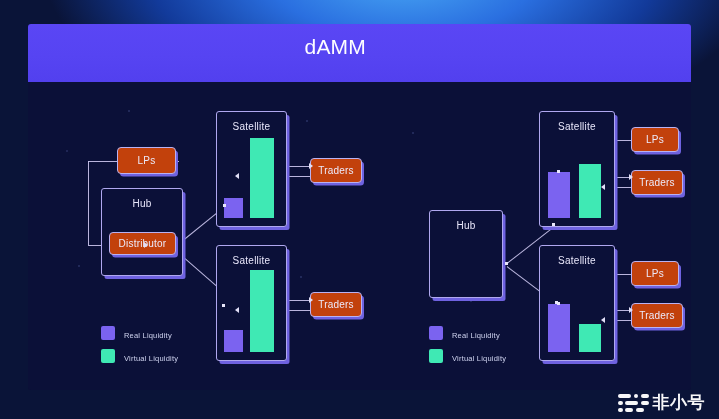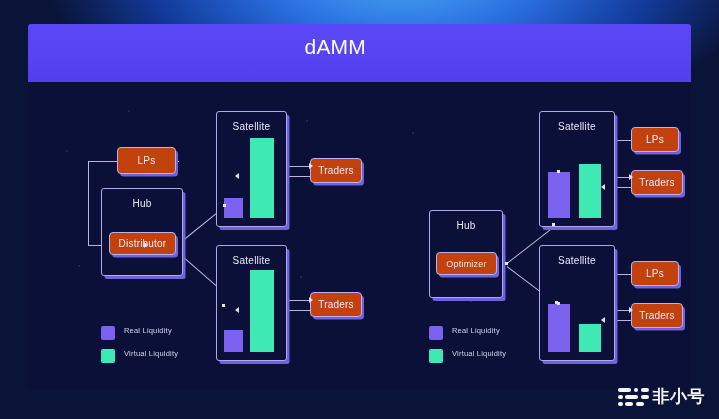--- a/index.html
+++ b/index.html
@@ -161,40 +161,40 @@
     width: 0; height: 0;
     border-top: 3px solid transparent;
     border-bottom: 3px solid transparent;
     z-index: 7;
   }
   .arrow.r { border-left: 4px solid #e2dff7; }
   .arrow.l { border-right: 4px solid #e2dff7; }
 
   
   .legend { position: absolute; z-index: 8; }
-  .legend-row { display: flex; align-items: flex-start; margin-bottom: 9px; }
+  .legend-row { display: flex; align-items: flex-end; margin-bottom: 9px; }
   .legend-sw {
     width: 14px; height: 14px;
     border-radius: 2px;
     margin-right: 9px;
   }
   .legend-sw.real    { background: #7b63f0; }
   .legend-sw.virtual { background: #3fe9b4; }
   .legend-txt {
     color: #cfd3ef;
     font-size: 7.5px;
     letter-spacing: .2px;
     white-space: nowrap;
   }
 
   
   #watermark {
     position: absolute;
     right: 14px;
-    bottom: 13px;
+    bottom: 7px;
     display: flex;
     align-items: center;
     z-index: 30;
     opacity: .97;
     justify-content: flex-end;
   }
   #wm-mark {
     display: flex;
     flex-direction: column;
     justify-content: center;
@@ -307,23 +307,20 @@
           <div class="legend-txt">Virtual Liquidity</div>
         </div>
       </div>
     </div>
 
     <div class="body right">
 
       <div class="boxc" style="left:63px; top:128px; width:74px; height:88px;">
         <div class="boxc-label">Hub</div>
       </div>
-      <div class="node" style="left:70px; top:170px; width:61px; height:23px; font-size:9px;">
-        <span>Optimizer</span>
-      </div>
 
       <div class="dot" style="left:139px; top:180px;"></div>
 
       <div class="line" style="left:141px; top:181px; width:60px; transform: rotate(-38deg);"></div>
       <div class="dot" style="left:186px; top:141px;"></div>
 
       <div class="line" style="left:141px; top:184px; width:62px; transform: rotate(37deg);"></div>
       <div class="dot" style="left:189px; top:219px;"></div>
 
       <div class="boxc" style="left:173px; top:29px; width:76px; height:116px;">

